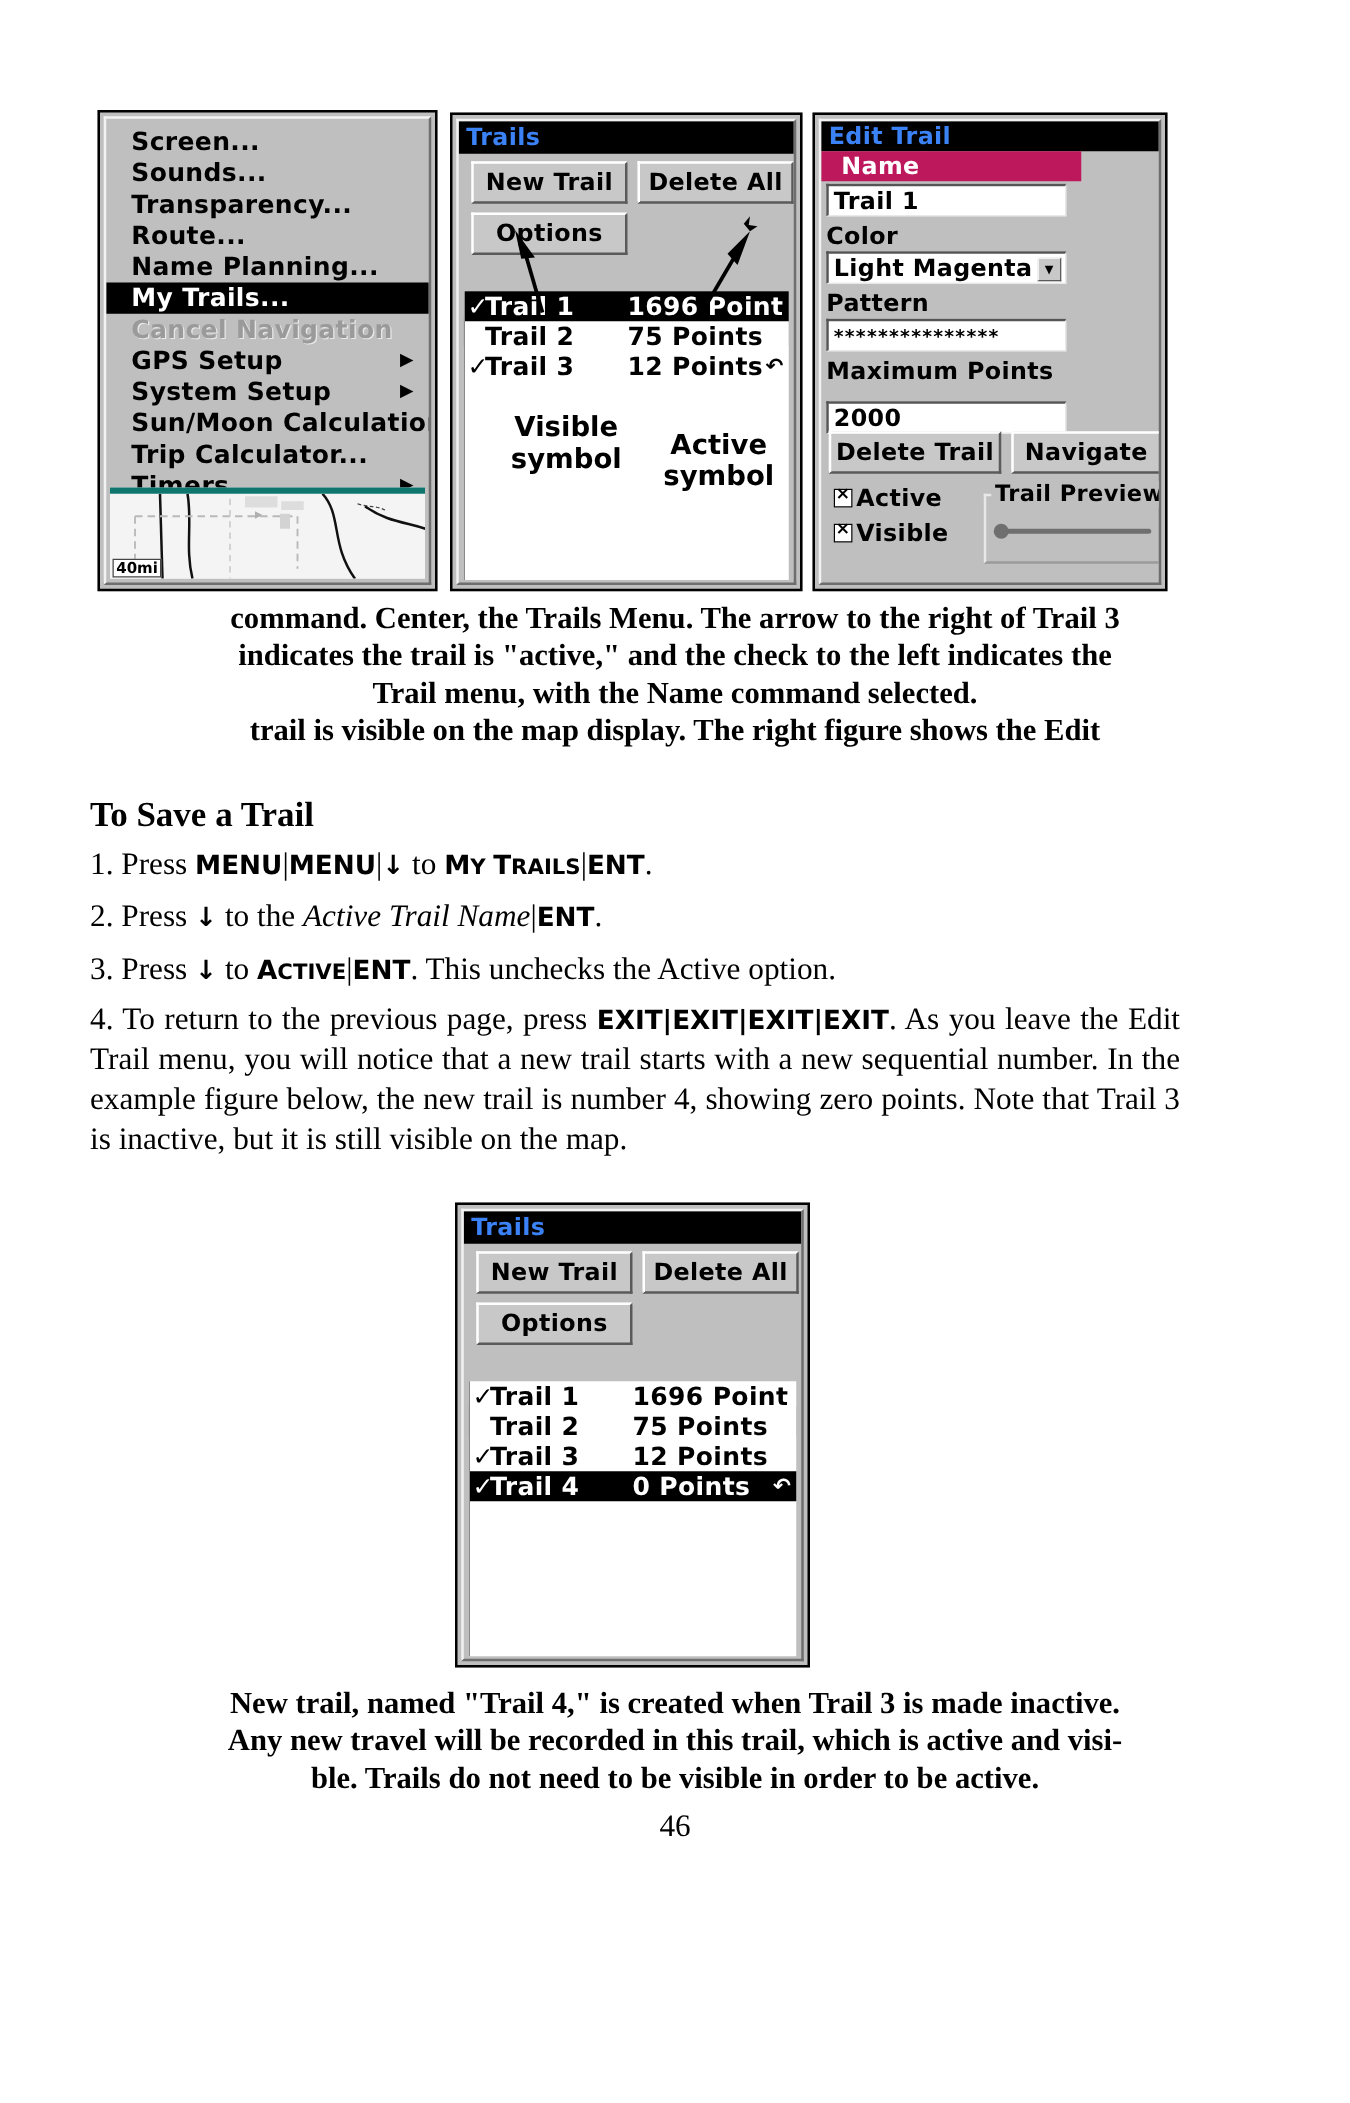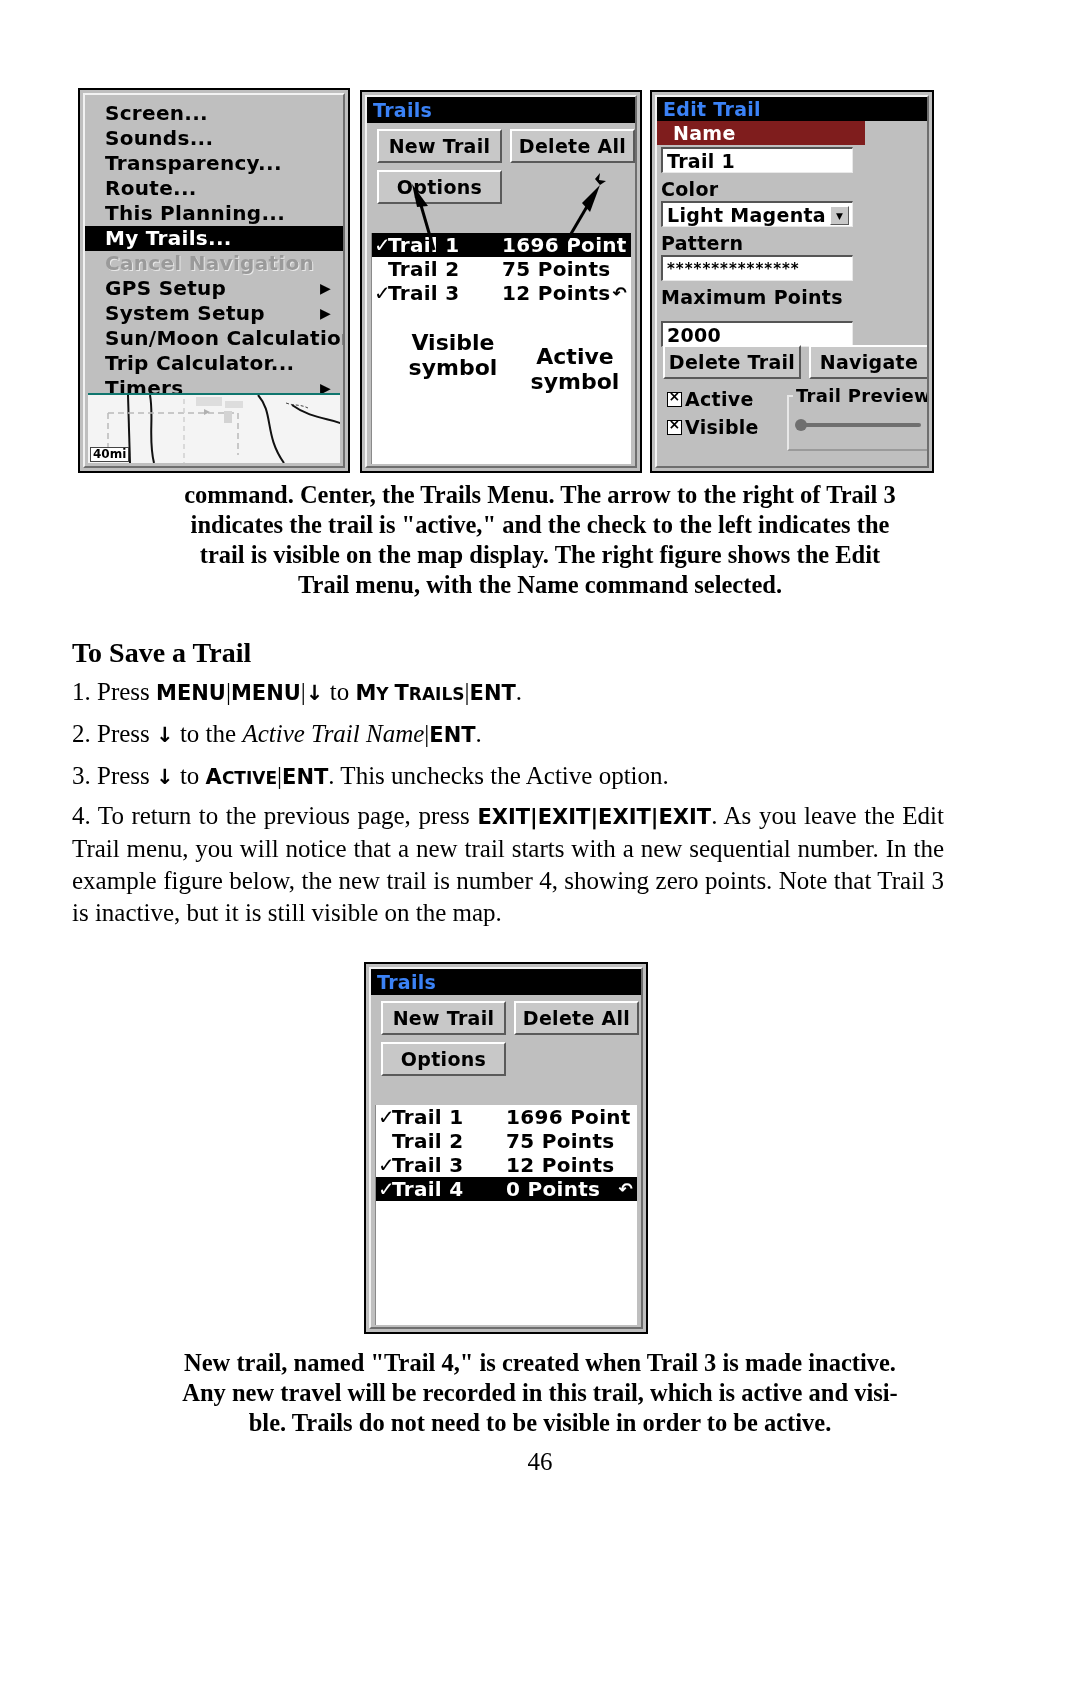--- a/index.html
+++ b/index.html
@@ -108,21 +108,21 @@
   .menurow.sel { background: #000; color: #ffffff; }
   .menurow.dim { color: #9a9a9a; text-shadow: 1px 1px 0 #e8e8e8; }
   .menurow .arw { position: absolute; right: 12px; font-size: 14px; }
 
   
   .mapstrip {
     position: absolute;
     left: 3px; right: 3px; bottom: 3px;
     height: 68px;
     background: #f4f4f4;
-    border-top: 2px solid #0f766e;
+    border-top: 5px solid #0f766e;
     overflow: hidden;
   }
   .mapstrip .scale {
     position: absolute;
     left: 2px; bottom: 1px;
     font-family: "DejaVu Sans", sans-serif;
     font-size: 12px;
     font-weight: bold;
     background: #ffffff;
     border: 1px solid #444;
@@ -130,21 +130,21 @@
     line-height: 13px;
   }
 
   
   .fieldlabel {
     font-size: 19px;
     height: 24px;
     line-height: 24px;
     padding-left: 4px;
   }
-  .fieldlabel.sel { background: #7f1d1d; color: #fff; padding-left: 16px; }
+  .fieldlabel.sel { background: #be185d; color: #fff; padding-left: 16px; }
   .fieldbox {
     background: #ffffff;
     border-top: 2px solid #555;
     border-left: 2px solid #555;
     border-right: 1px solid #e9e9e9;
     border-bottom: 1px solid #e9e9e9;
     box-sizing: border-box;
     font-size: 19px;
     height: 26px;
     line-height: 24px;
@@ -282,21 +282,21 @@
       <div class="menurow">
         <span>Sounds...</span>
       </div>
       <div class="menurow">
         <span>Transparency...</span>
       </div>
       <div class="menurow">
         <span>Route...</span>
       </div>
       <div class="menurow">
-        <span>This Planning...</span>
+        <span>Name Planning...</span>
       </div>
       <div class="menurow sel">
         <span>My Trails...</span>
       </div>
       <div class="menurow dim">
         <span>Cancel Navigation</span>
       </div>
       <div class="menurow">
         <span>GPS Setup</span>
         <span class="arw">▶</span>
@@ -424,22 +424,22 @@
     <div class="preview-group" style="left:130px; top:298px; width:142px; height:56px;"></div>
     <div class="preview-title lcd-font" style="left:136px; top:288px;">Trail Preview</div>
     <div class="preview-line" style="left:140px; top:326px; width:124px;"></div>
     <div class="preview-dot" style="left:138px; top:322px;"></div>
   </div>
 </div>
 
 <div class="caption" style="left:62px; top:480px; width:956px;">
   <div>command. Center, the Trails Menu. The arrow to the right of Trail 3</div>
   <div>indicates the trail is "active," and the check to the left indicates the</div>
+  <div>Trail menu, with the Name command selected.</div>
   <div>trail is visible on the map display. The right figure shows the Edit</div>
-  <div>Trail menu, with the Name command selected.</div>
 </div>
 
 <div class="h2" style="left:72px; top:637px;">To Save a Trail</div>
 
 <div class="para" style="left:72px; top:676px; width:900px;">
   <span>1.</span>
   <span>Press </span><span class="kb">MENU</span><span>|</span><span class="kb">MENU</span><span>|</span><span class="kb">↓</span><span> to </span><span class="sc"><span>M</span><span class="s">Y </span><span>T</span><span class="s">RAILS</span></span><span>|</span><span class="kb">ENT</span><span>.</span>
 </div>
 
 <div class="para" style="left:72px; top:718px; width:900px;">

